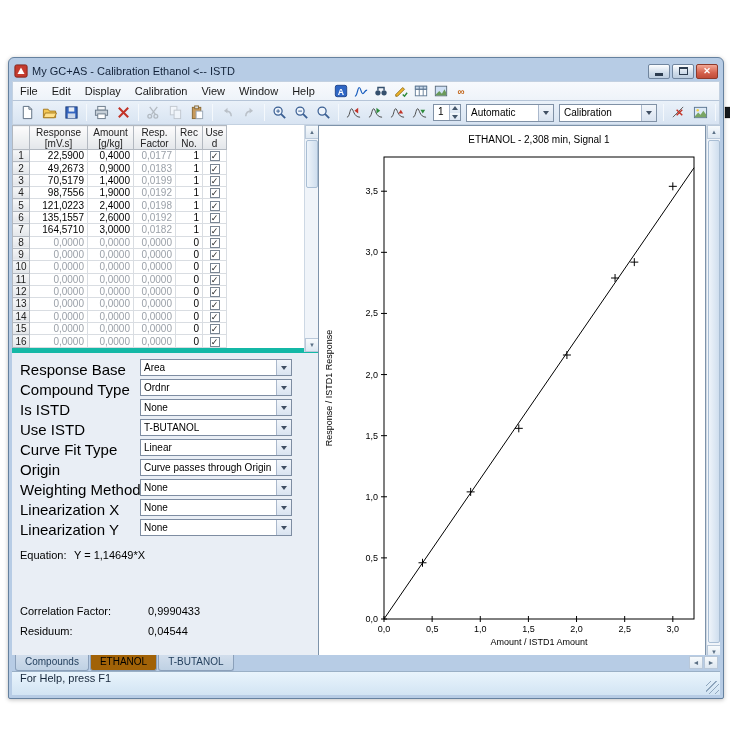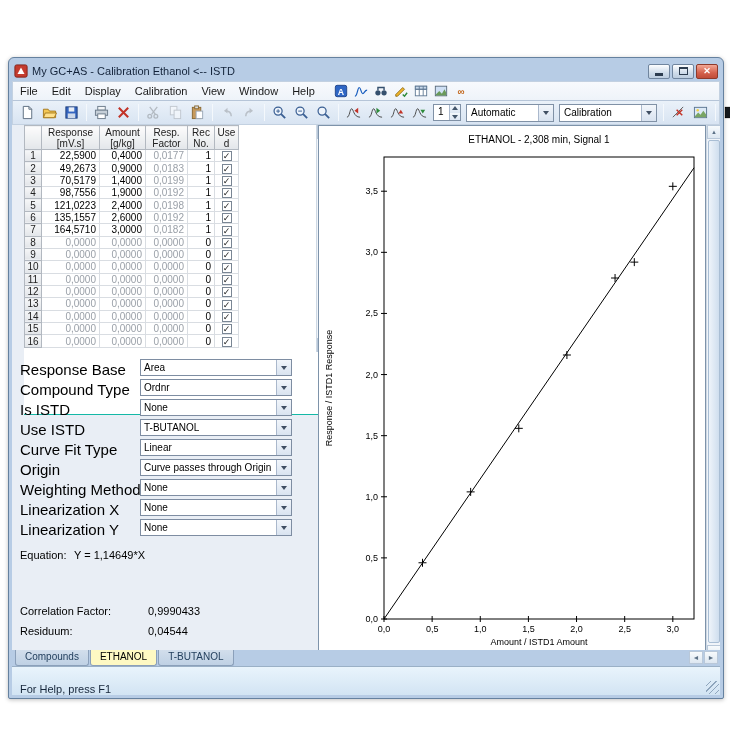--- a/index.html
+++ b/index.html
@@ -30,21 +30,21 @@
   .spin-btns{width:11px;border-left:1px solid #aab8cc;display:flex;flex-direction:column;}
   .spin-btns i{flex:1;display:flex;align-items:center;justify-content:center;background:linear-gradient(#f4f8fc,#dce6f2);}
   .spin-btns i.up::after{content:"";border:3px solid transparent;border-bottom:4px solid #44566b;margin-top:-4px;}
   .spin-btns i.down::after{content:"";border:3px solid transparent;border-top:4px solid #44566b;margin-bottom:-4px;}
   .tcombo{height:18px;background:#fff;border:1px solid #8091a6;display:flex;align-items:center;margin:0 2px;flex:0 0 auto;}
   .tcombo .ctext{font-size:10px;padding:0 4px;flex:1;white-space:nowrap;overflow:hidden;}
   .carrow{width:15px;height:100%;border-left:1px solid #aab8cc;background:linear-gradient(#f2f6fb,#d9e3f0);display:flex;align-items:center;justify-content:center;flex:0 0 auto;}
   .carrow::after{content:"";border:3px solid transparent;border-top:4px solid #404f63;margin-top:3px;}
   .client{flex:1 1 auto;position:relative;background:#9fb4cc;overflow:hidden;}
   .left-panel{position:absolute;left:0;top:0;width:306px;height:534px;background:#e9eef5;}
-  .table-wrap{position:absolute;left:12px;top:0;width:306px;height:290px;background:#fff;border-bottom:1px solid #14b8a6;}
+  .table-wrap{position:absolute;left:0;top:0;width:306px;height:228px;background:#fff;border-bottom:5px solid #14b8a6;}
   table.grid{border-collapse:collapse;table-layout:fixed;}
   .grid th{background:linear-gradient(#fcfcfc,#e3e6ea);border:1px solid #b2b8c0;font-size:10px;font-weight:normal;color:#222;line-height:11px;padding:0 1px;height:24px;}
   .grid th.th-used{word-break:break-all;}
   .grid td{border:1px solid #d9dde2;font-size:10px;height:12px;padding:0 3px;white-space:nowrap;overflow:hidden;line-height:11px;}
   .grid td.rownum{background:linear-gradient(#f6f7f8,#e2e5e9);border-color:#b2b8c0;text-align:center;padding:0;color:#222;}
   .grid td.num{text-align:right;}
   .grid td.muted{color:#9aa0a8;}
   .grid td.chk{text-align:center;padding:0;}
   .checkbox{display:inline-block;width:10px;height:10px;border:1px solid #7a8694;background:#fff;font-size:9px;line-height:8px;color:#222;vertical-align:middle;}
   .vscroll{position:absolute;width:14px;background:#f0f4f9;border-left:1px solid #cdd8e4;}
@@ -59,24 +59,24 @@
   .flabel{position:absolute;left:8px;top:2px;font-size:15px;white-space:nowrap;}
   .combo{position:absolute;left:128px;top:0;width:152px;height:17px;background:#fff;border:1px solid #7e8da2;}
   .combo .ctext{position:absolute;left:3px;top:1px;right:17px;font-size:10px;line-height:13px;white-space:nowrap;overflow:hidden;}
   .combo .carrow{position:absolute;right:0;top:0;width:15px;height:100%;}
   .eq-row{position:absolute;left:0;width:306px;height:14px;}
   .statictext{position:absolute;font-size:11px;white-space:nowrap;}
   .chart-panel{position:absolute;left:306px;top:0;width:388px;height:534px;background:#fff;border:1px solid #7e93aa;}
   .chart-host{position:absolute;left:1px;top:1px;width:460px;height:530px;}
   .tabstrip{height:16px;display:flex;align-items:stretch;padding-left:3px;gap:1px;position:relative;flex:0 0 auto;}
   .tab{font-size:10px;line-height:14px;padding:0 9px;background:linear-gradient(#d2deec,#bfd1e4);border:1px solid #8ba0ba;border-top:none;border-radius:0 0 3px 3px;color:#24405e;white-space:nowrap;}
-  .tab.active{background:#fef9c3;color:#000;}
+  .tab.active{background:#a16207;color:#000;}
   .tab-scroll{position:absolute;right:2px;top:1px;display:flex;gap:1px;}
   .tsb{width:14px;height:13px;background:linear-gradient(#f7fafc,#dde7f1);border:1px solid #b9c8d9;color:#5c7186;font-size:7px;display:flex;align-items:center;justify-content:center;}
-  .statusbar{height:29px;background:linear-gradient(#e9f4fc,#d2e4f3);border-top:1px solid #9ab0c6;position:relative;display:flex;align-items:flex-end;flex:0 0 auto;}
+  .statusbar{height:24px;background:linear-gradient(#e9f4fc,#d2e4f3);border-top:1px solid #9ab0c6;position:relative;display:flex;align-items:flex-start;flex:0 0 auto;}
   .status-text{font-size:11px;color:#16263a;padding-left:8px;}
   .grip{position:absolute;right:1px;bottom:1px;width:13px;height:13px;background:repeating-linear-gradient(135deg,transparent 0 3px,#8fa6bd 3px 4px);}
 </style>
 </head>
 <body>
 
 <div class="window">
   <div class="titlebar">
     <span class="app-icon"><svg viewBox="0 0 16 16">
           <rect x="1" y="1" width="14" height="14" rx="2" fill="#c43b2e" stroke="#7e1f16"></rect>

